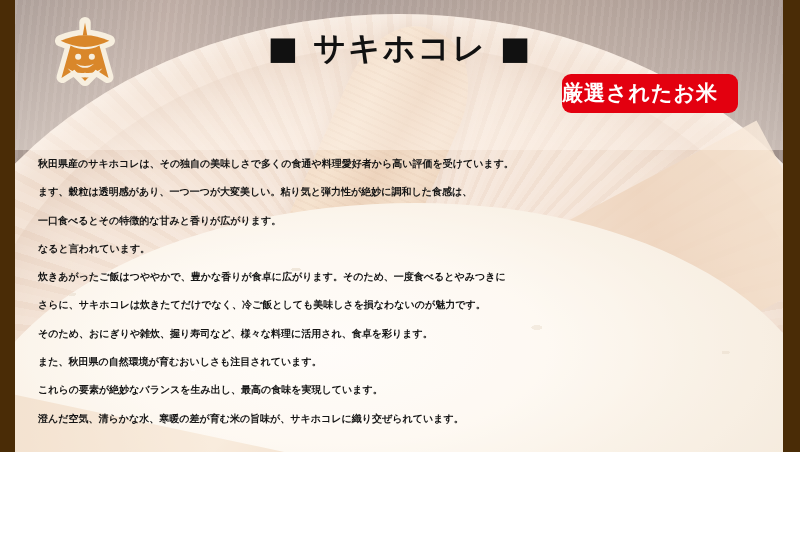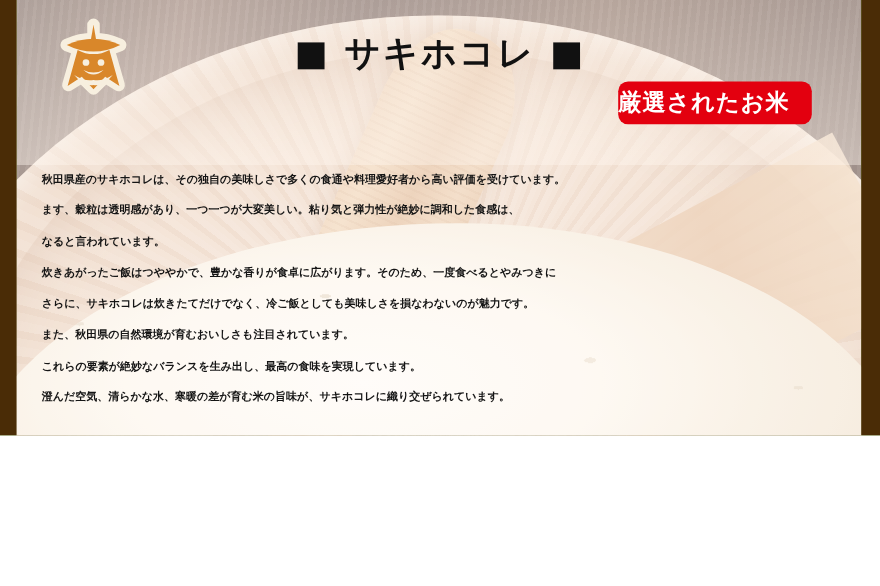--- a/index.html
+++ b/index.html
@@ -8,23 +8,23 @@
     padding: 0;
     background: #ffffff;
   }
   body {
     font-family: "Liberation Sans", "DejaVu Sans", sans-serif;
   }
 
   #banner {
     position: relative;
     width: 800px;
-    height: 396px;
+    height: 452px;
     overflow: hidden;
-    background: #4d7c0f;
+    background: #d946ef;
     box-sizing: border-box;
     padding-left: 26px;
   }
 
   
   .photo {
     position: absolute;
     left: 15px;
     top: 0;
     width: 768px;
@@ -271,21 +271,23 @@
     </svg>
   </div>
 
   <div class="title">■ サキホコレ ■</div>
 
   <div class="badge">厳選されたお米</div>
 
   <div class="body-copy">
     <p class="line">秋田県産のサキホコレは、その独自の美味しさで多くの食通や料理愛好者から高い評価を受けています。</p>
     <p class="line">ます、穀粒は透明感があり、一つ一つが大変美しい。粘り気と弾力性が絶妙に調和した食感は、</p>
+    <p class="line">一口食べるとその特徴的な甘みと香りが広がります。</p>
     <p class="line">なると言われています。</p>
     <p class="line">炊きあがったご飯はつややかで、豊かな香りが食卓に広がります。そのため、一度食べるとやみつきに</p>
     <p class="line">さらに、サキホコレは炊きたてだけでなく、冷ご飯としても美味しさを損なわないのが魅力です。</p>
+    <p class="line">そのため、おにぎりや雑炊、握り寿司など、様々な料理に活用され、食卓を彩ります。</p>
     <p class="line">また、秋田県の自然環境が育むおいしさも注目されています。</p>
     <p class="line">これらの要素が絶妙なバランスを生み出し、最高の食味を実現しています。</p>
     <p class="line">澄んだ空気、清らかな水、寒暖の差が育む米の旨味が、サキホコレに織り交ぜられています。</p>
   </div>
 
 </div>
 
 </body></html>

